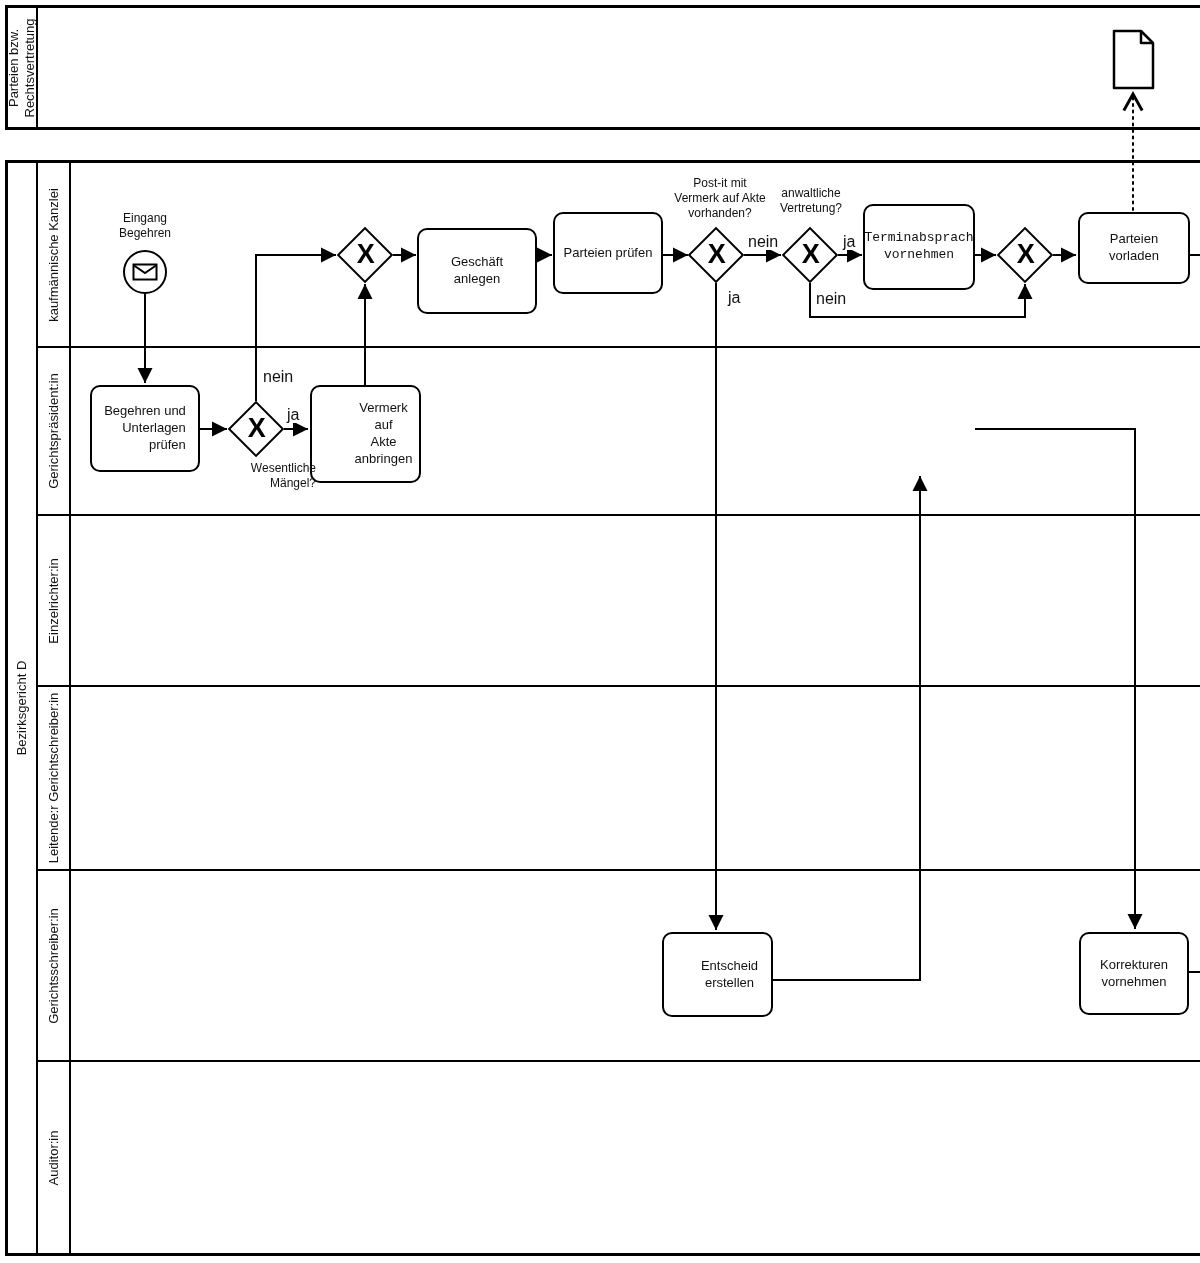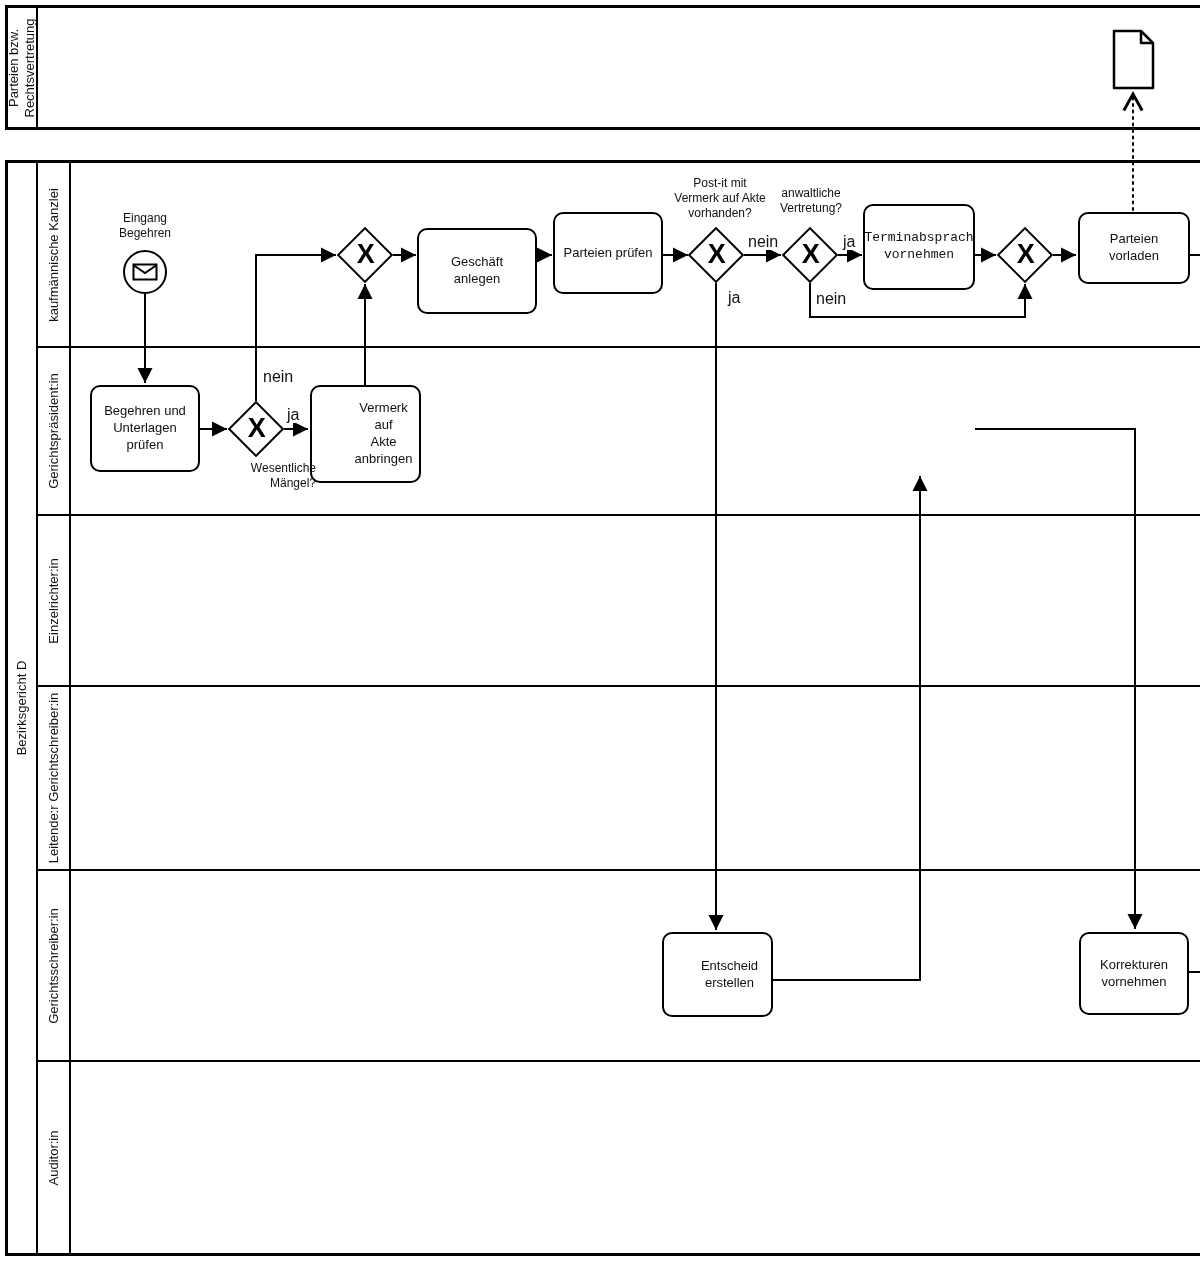--- a/index.html
+++ b/index.html
@@ -138,21 +138,21 @@
     </svg>
   </div>
 
   <div class="task" style="left:417px;top:212px;width:120px;height:86px;margin-top:16px;">Geschäft
 anlegen</div>
   <div class="task" style="left:553px;top:212px;width:110px;height:82px;">Parteien prüfen</div>
   <div class="task" style="left:863px;top:204px;width:112px;height:86px;font-family:Liberation Mono, monospace;">Terminabsprach
 vornehmen</div>
   <div class="task" style="left:1078px;top:212px;width:112px;height:72px;">Parteien
 vorladen</div>
-  <div class="task" style="left:90px;top:385px;width:110px;height:87px;">Begehren und
+  <div class="task" style="left:90px;top:385px;width:110px;height:87px;text-align:right;">Begehren und
 Unterlagen
 prüfen</div>
   <div class="task" style="left:310px;top:385px;width:111px;height:98px;padding-left:40px;">Vermerk auf
 Akte anbringen</div>
   <div class="task" style="left:662px;top:932px;width:111px;height:85px;padding-left:28px;">Entscheid
 erstellen</div>
   <div class="task" style="left:1079px;top:932px;width:110px;height:83px;">Korrekturen
 vornehmen</div>
 
   <div class="gw" style="left:345px;top:235px;">

